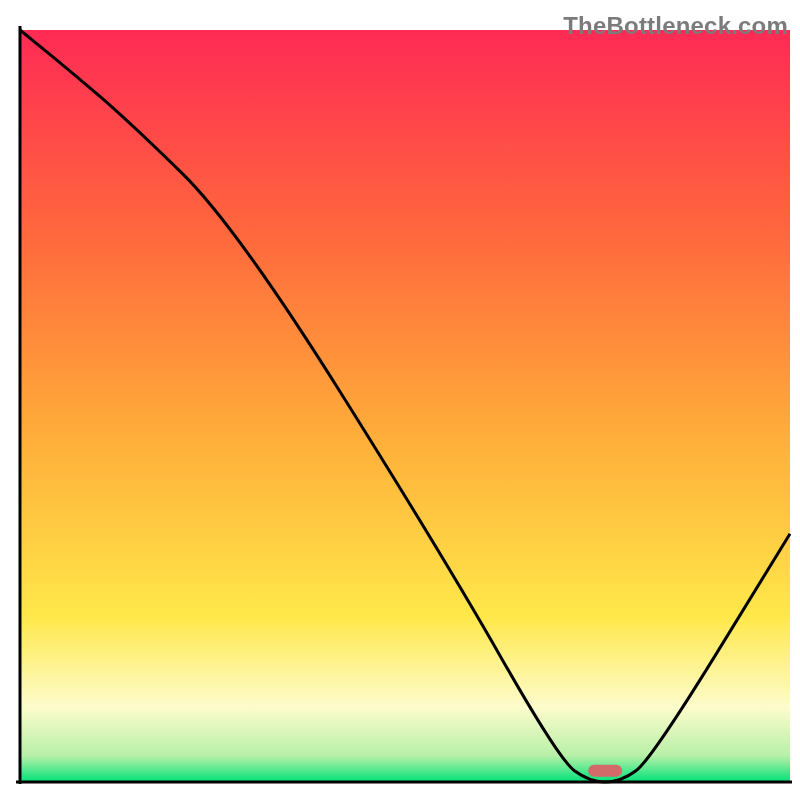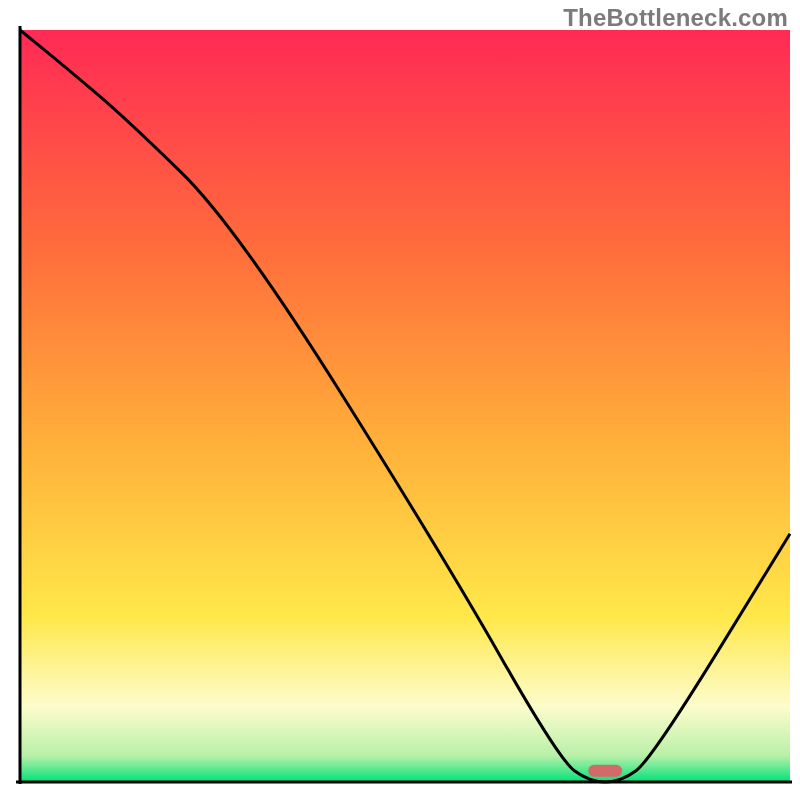--- a/index.html
+++ b/index.html
@@ -11,21 +11,21 @@
     background: #ffffff;
     font-family: Arial, Helvetica, sans-serif;
   }
   .chart-wrap {
     position: relative;
     width: 800px;
     height: 800px;
   }
   .watermark {
     position: absolute;
-    top: 4px;
+    top: 12px;
     right: 12px;
     font-size: 24px;
     font-weight: 600;
     color: #7b7b7b;
     letter-spacing: 0.2px;
     z-index: 3;
     pointer-events: none;
   }
   svg {
     display: block;

